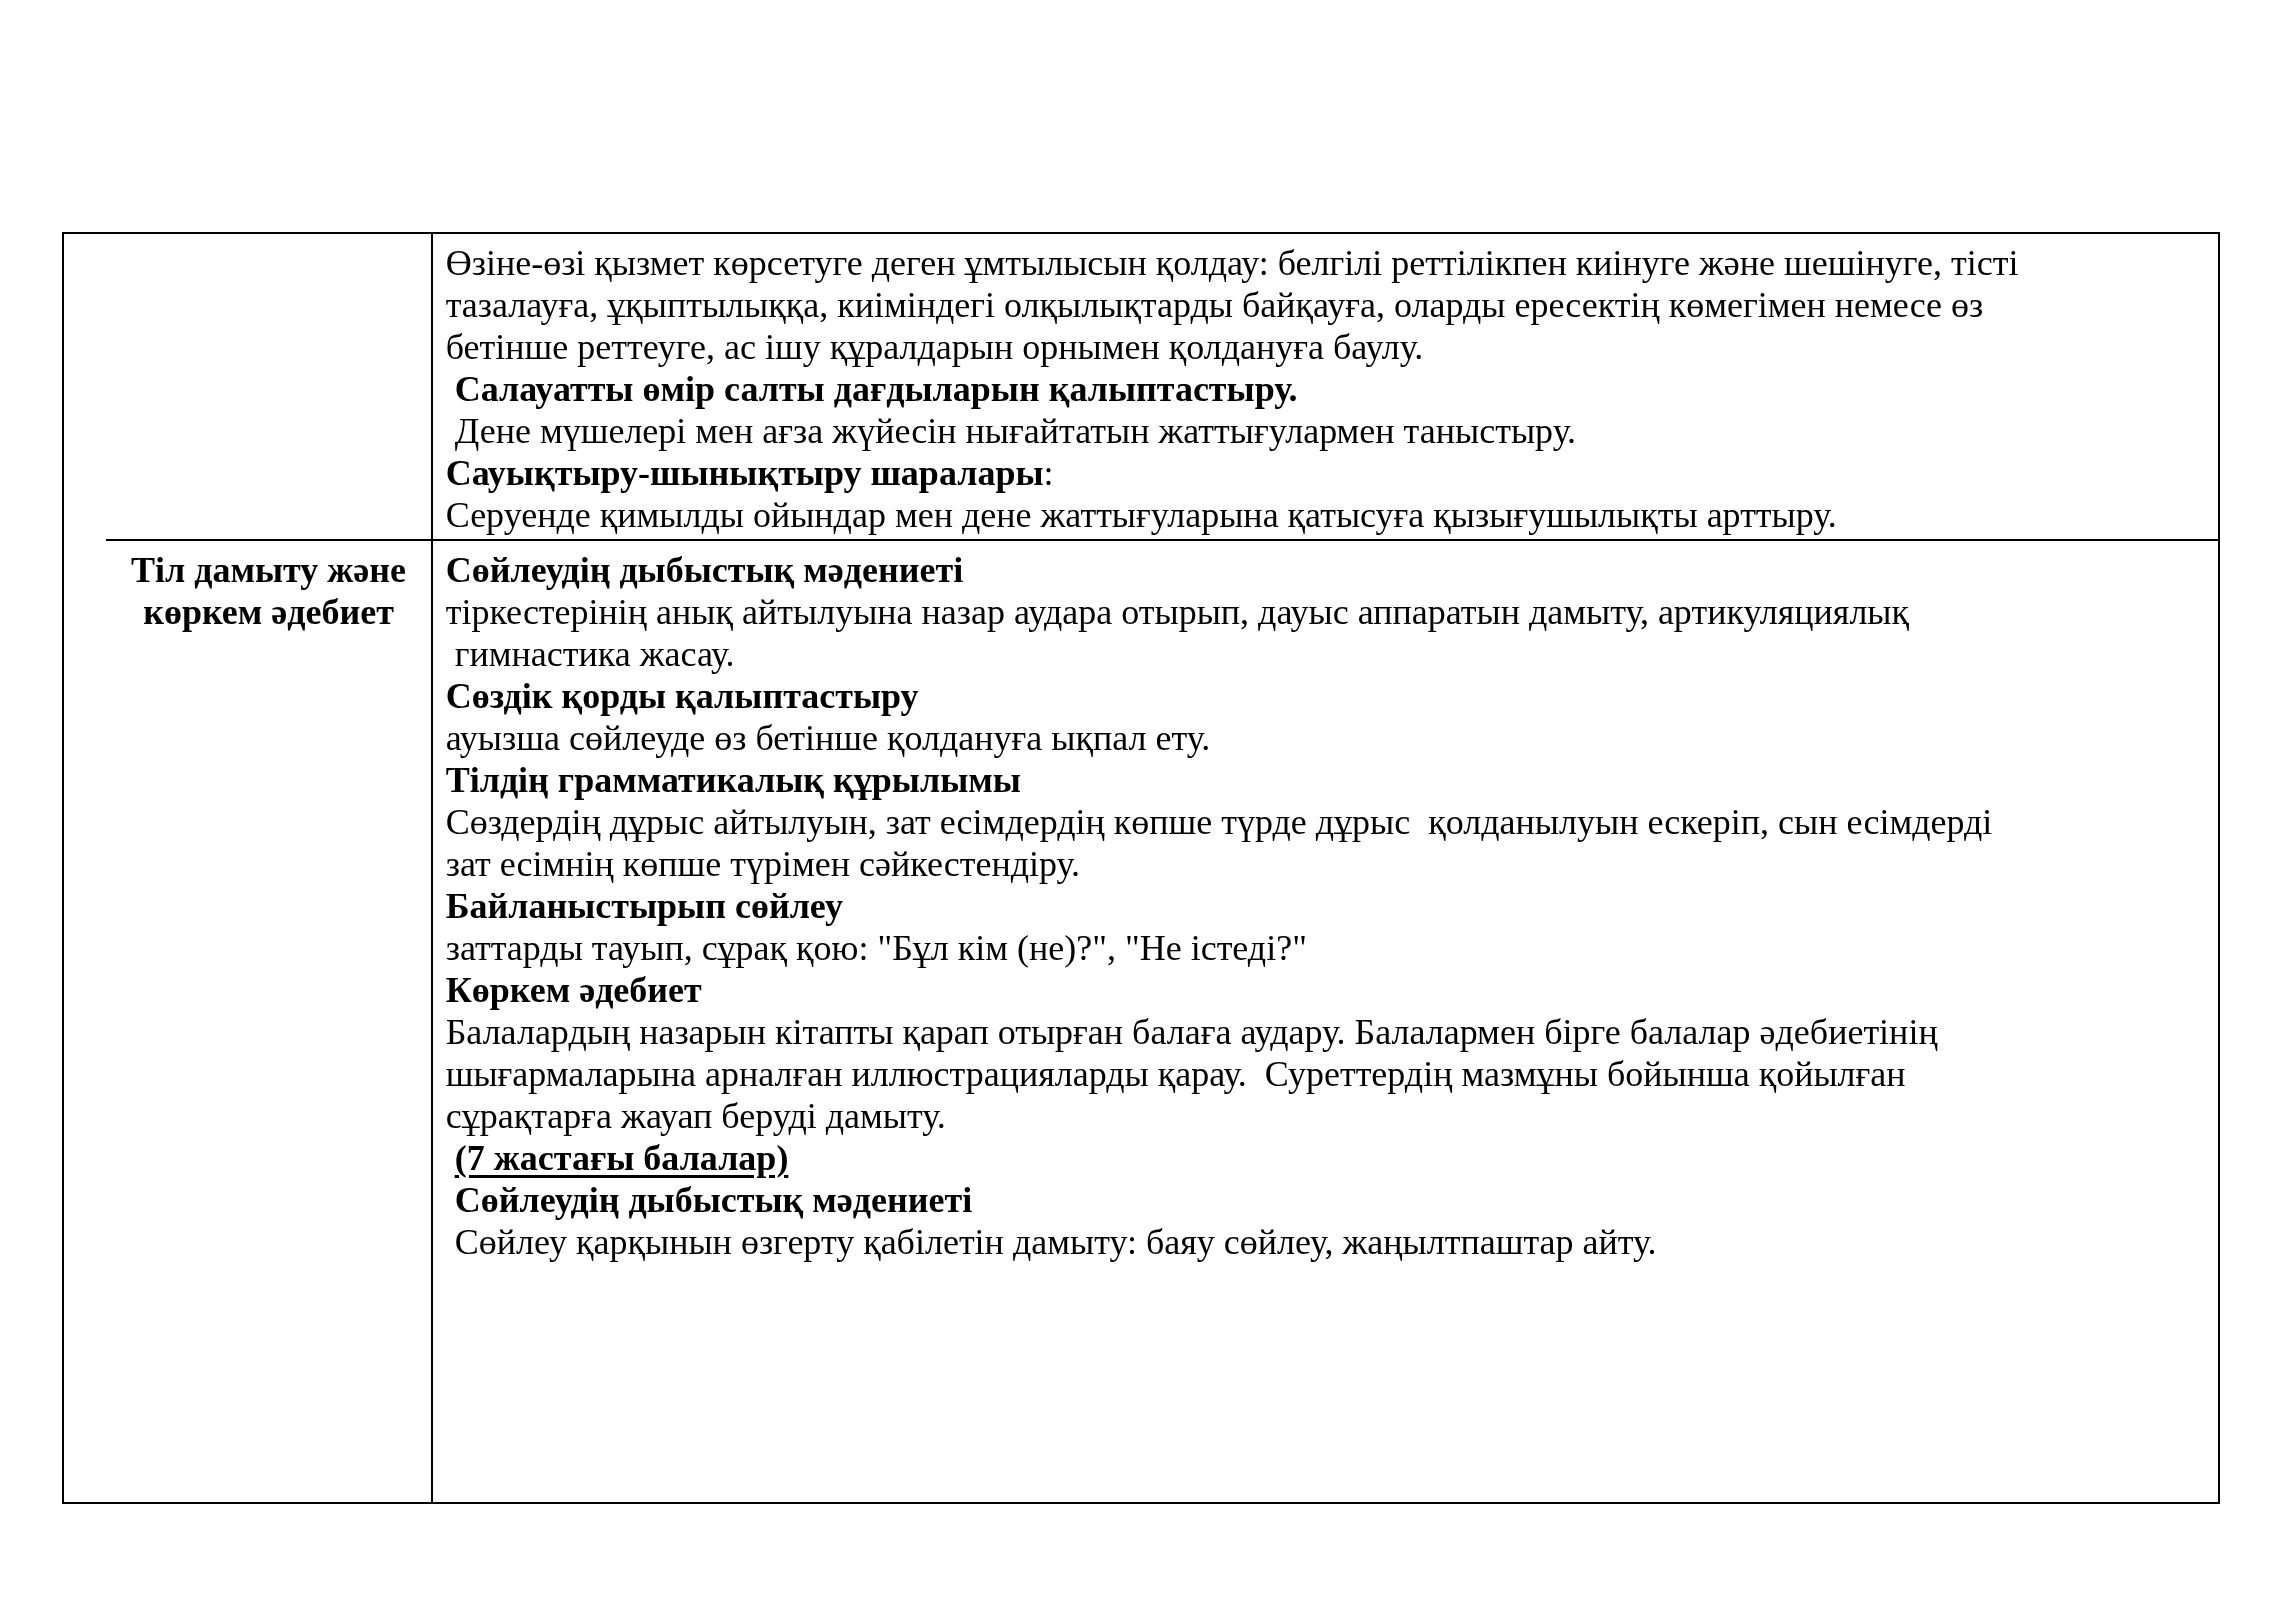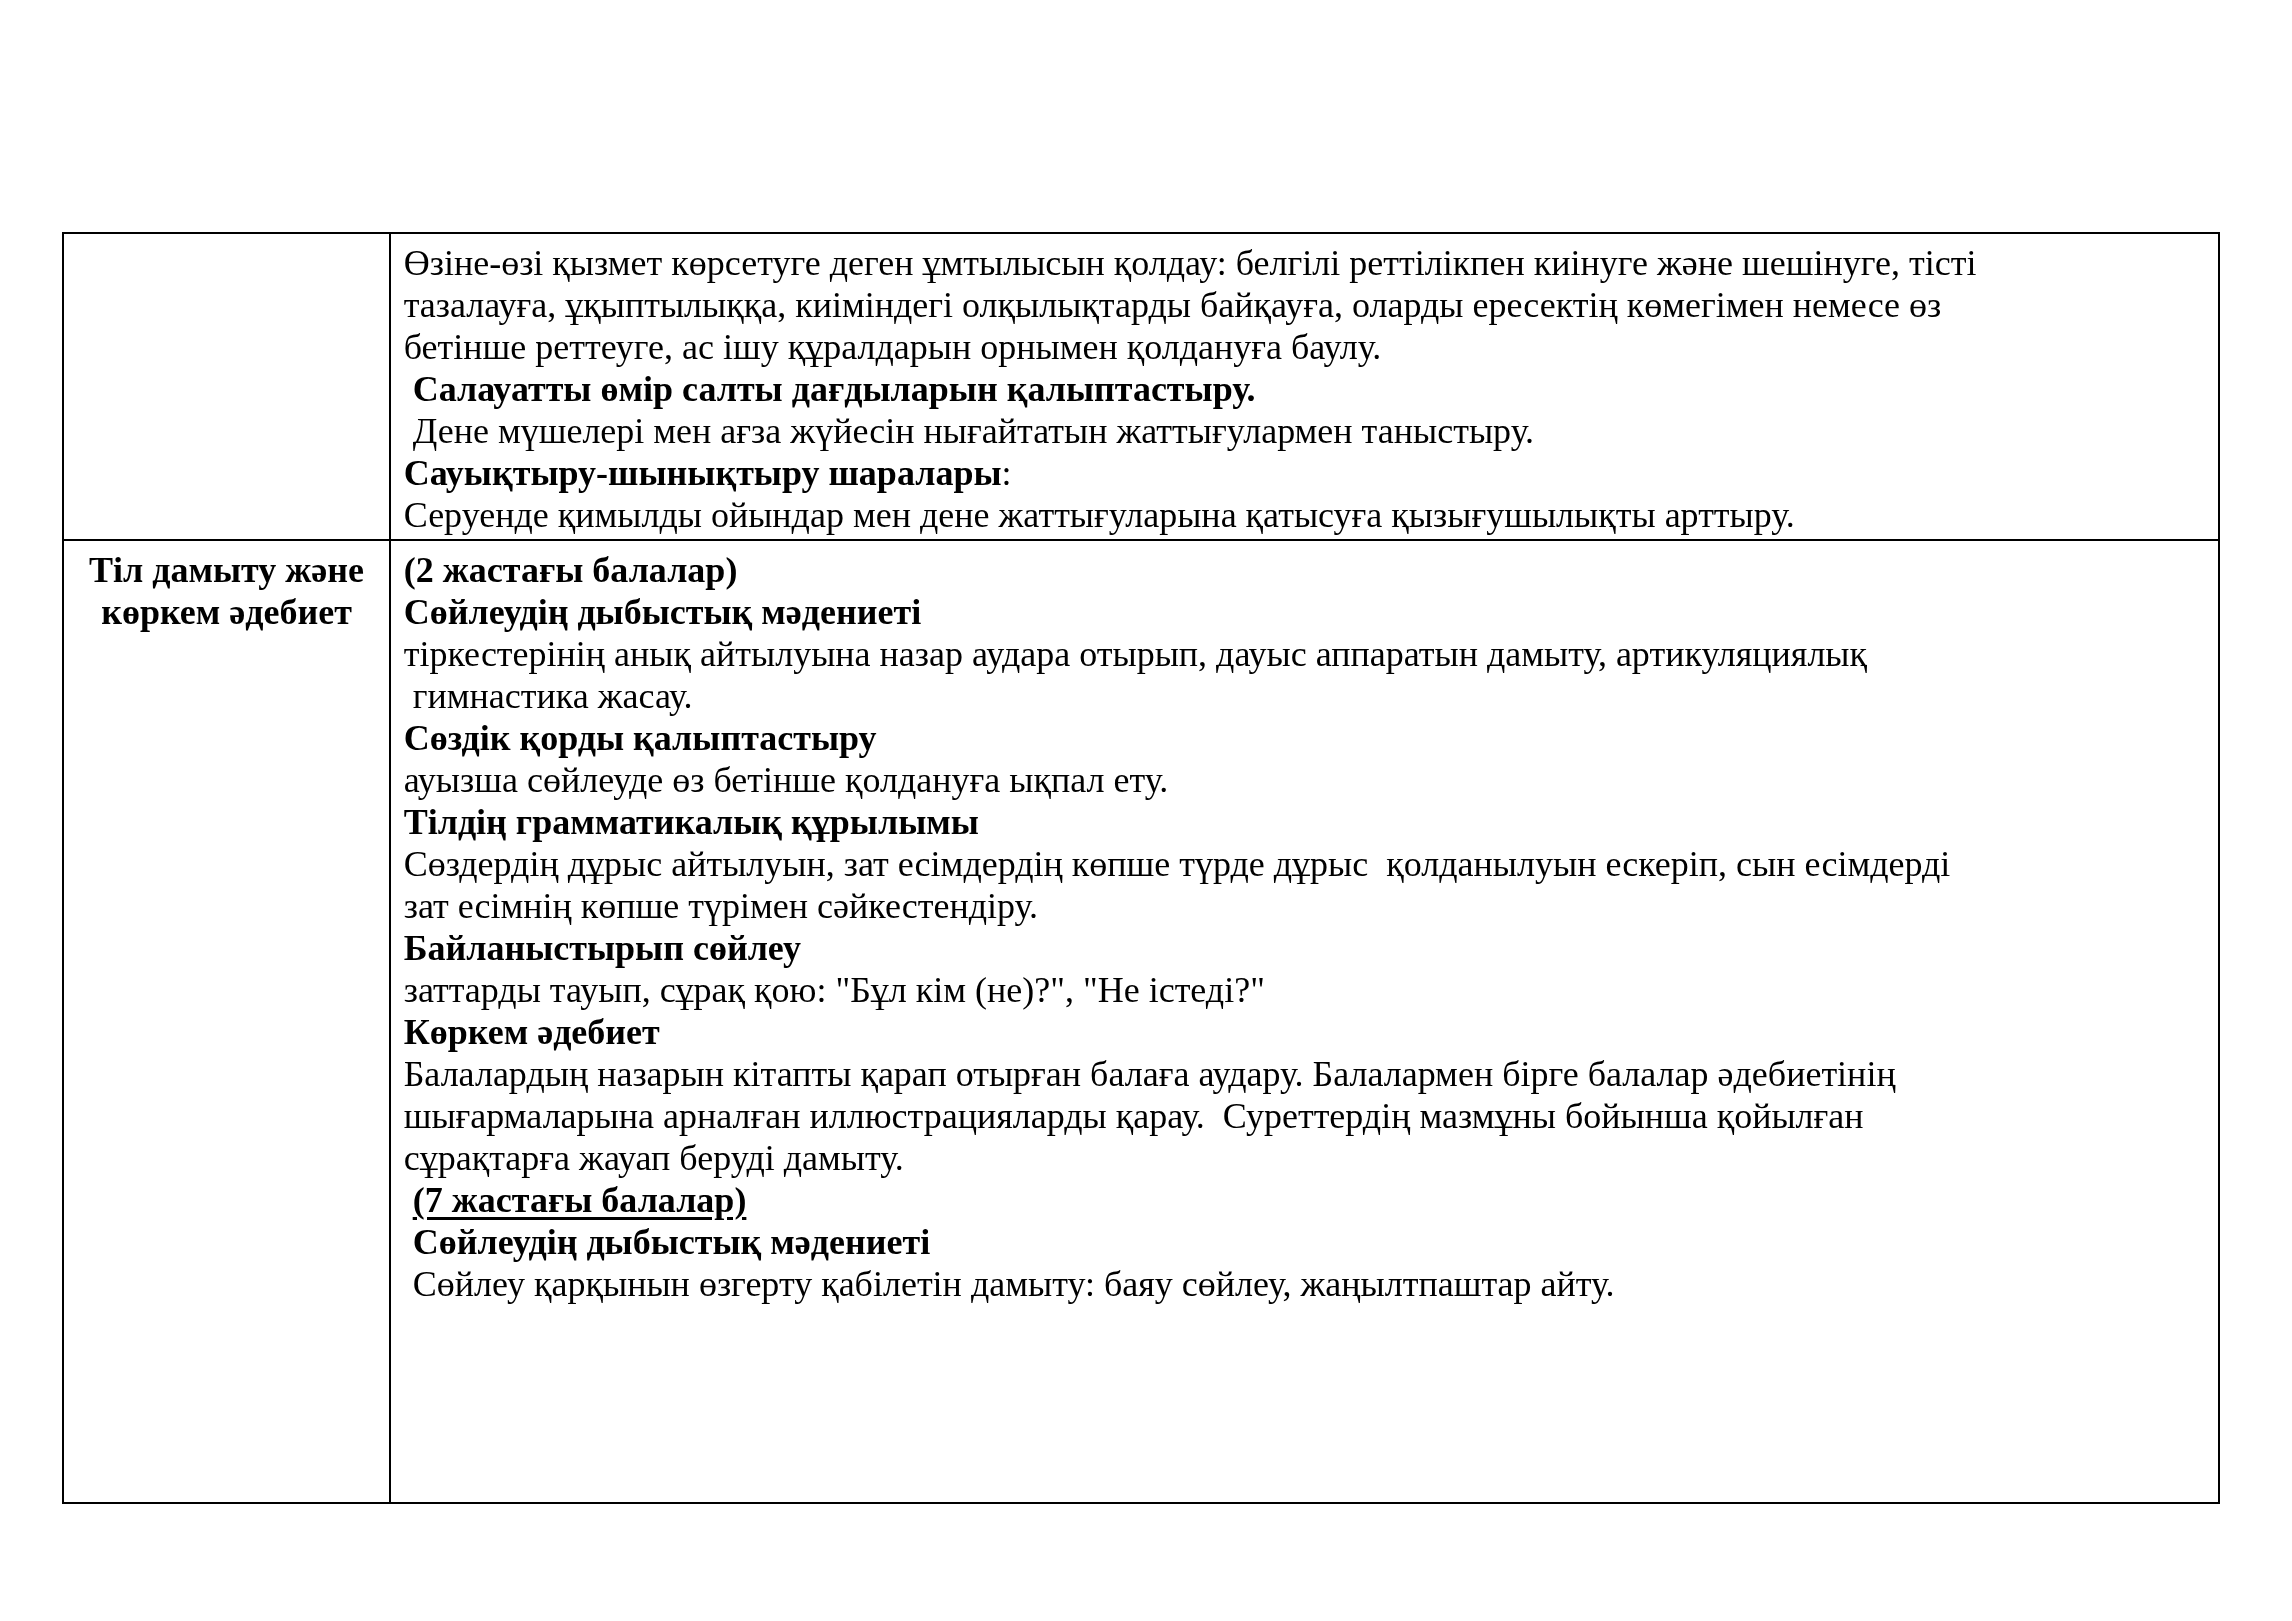--- a/index.html
+++ b/index.html
@@ -24,20 +24,21 @@
     width: 2158px;
     height: 1272px;
     border: 2px solid #000000;
     box-sizing: border-box;
     display: flex;
     flex-direction: column;
   }
   .trow {
     display: flex;
     box-sizing: border-box;
+    margin-left: 42px;
   }
   .trow-1 { height: 305px; }
   .trow-2 { flex: 1; border-top: 2px solid #000000; }
   .cell {
     box-sizing: border-box;
   }
   .cell-left {
     width: 327px;
     border-right: 2px solid #000000;
     padding-top: 7.8px;
@@ -84,21 +85,20 @@
           <div class="line"><span class="b">Сауықтыру-шынықтыру шаралары</span>:</div>
           <div class="line"><span>Серуенде қимылды ойындар мен дене жаттығуларына қатысуға қызығушылықты арттыру.</span></div>
         </div>
     </div>
     <div class="trow trow-2">
       <div class="cell cell-left">
           <div class="line"><span>Тіл дамыту және</span></div>
           <div class="line"><span>көркем әдебиет</span></div>
         </div>
       <div class="cell cell-right">
-          <div class="line"><span class="b">(2 жастағы балалар)</span></div>
           <div class="line"><span class="b">Сөйлеудің дыбыстық мәдениеті</span></div>
           <div class="line"><span>тіркестерінің анық айтылуына назар аудара отырып, дауыс аппаратын дамыту, артикуляциялық</span></div>
           <div class="line"> <span>гимнастика жасау.</span></div>
           <div class="line"><span class="b">Сөздік қорды қалыптастыру</span></div>
           <div class="line"><span>ауызша сөйлеуде өз бетінше қолдануға ықпал ету.</span></div>
           <div class="line"><span class="b">Тілдің грамматикалық құрылымы</span></div>
           <div class="line"><span>Сөздердің дұрыс айтылуын, зат есімдердің көпше түрде дұрыс  қолданылуын ескеріп, сын есімдерді</span></div>
           <div class="line"><span>зат есімнің көпше түрімен сәйкестендіру.</span></div>
           <div class="line"><span class="b">Байланыстырып сөйлеу</span></div>
           <div class="line"><span>заттарды тауып, сұрақ қою: "Бұл кім (не)?", "Не істеді?"</span></div>

